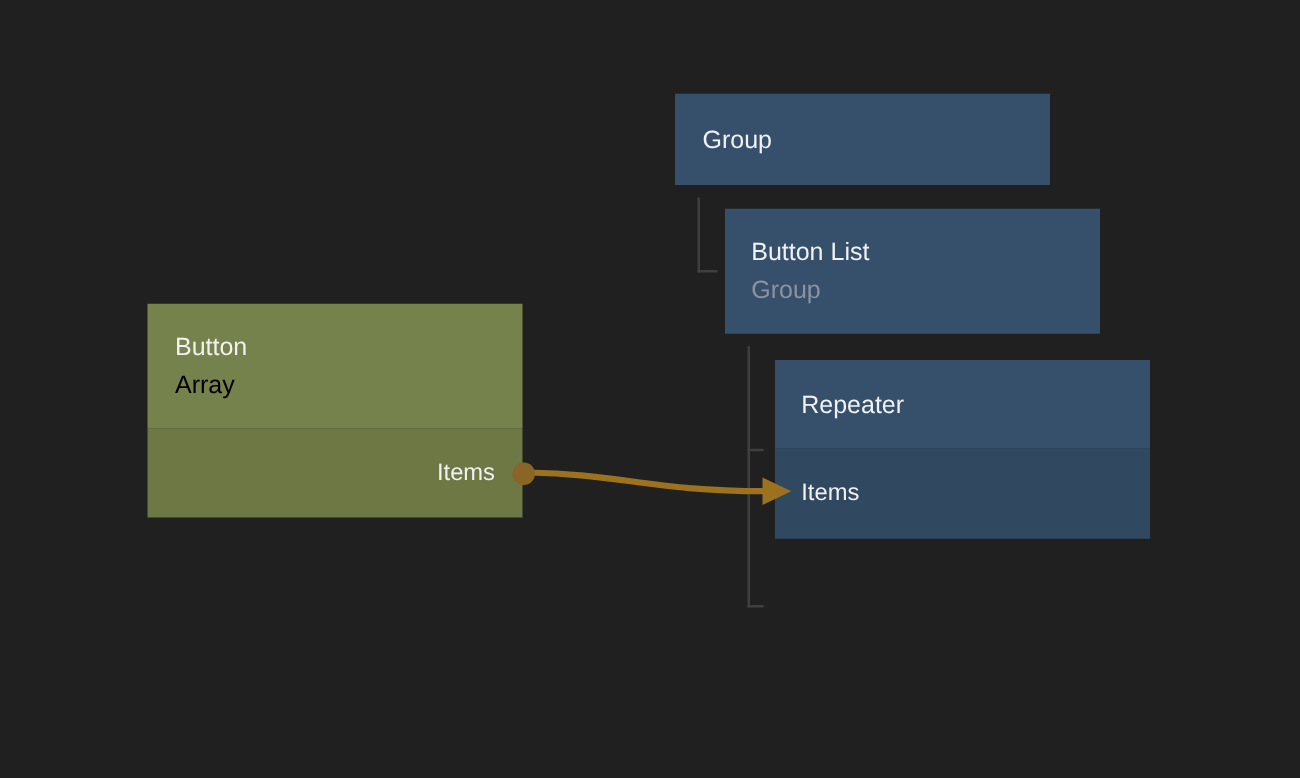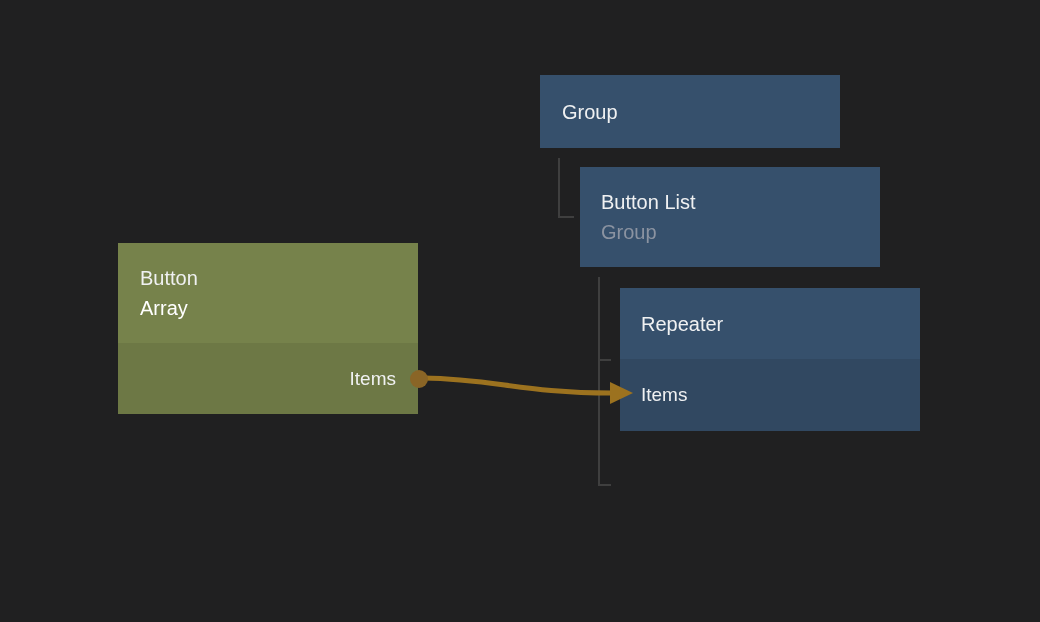--- a/index.html
+++ b/index.html
@@ -39,21 +39,21 @@
     font-size: 20px;
     line-height: 30px;
     white-space: nowrap;
   }
   .node-subtitle {
     font-size: 20px;
     line-height: 30px;
     white-space: nowrap;
   }
   .sub-blue  { color: #8b93a1; }
-  .sub-green { color: #ffffff; }
+  .sub-green { color: #000000; }
 
   .port-row {
     display: flex;
     align-items: center;
     box-sizing: border-box;
     color: #f0f1f2;
     font-size: 19px;
   }
   .port-row.row-blue  { background: #314861; padding-left: 21px; }
   .port-row.row-green { background: #6d7845; justify-content: flex-end; padding-right: 22px; }

